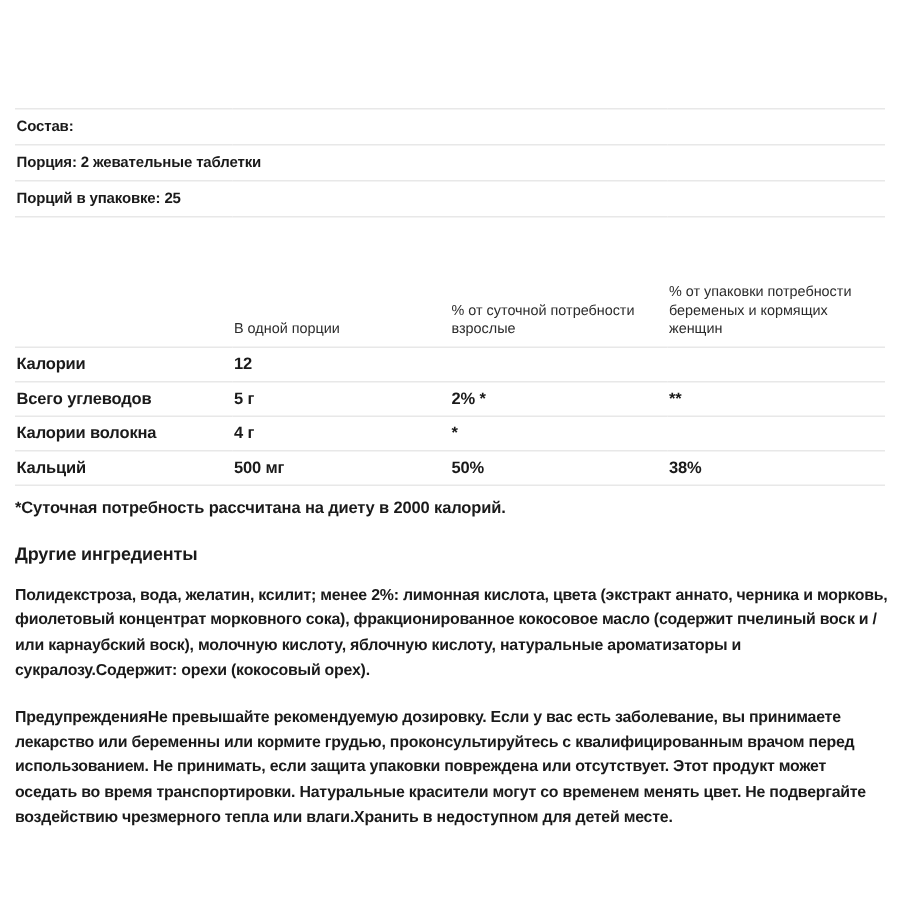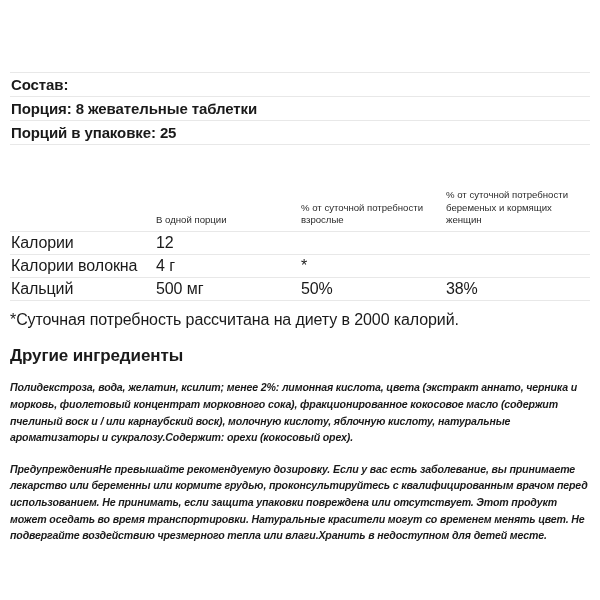--- a/index.html
+++ b/index.html
@@ -31,21 +31,21 @@
     border-collapse: collapse;
     table-layout: fixed;
   }
   .facts-table td {
     padding: 0;
     vertical-align: bottom;
     border-top: 1px solid #e8e8e8;
   }
   .info-row td {
     height: 23px;
-    font-size: 15px;
+    font-size: 10px;
     font-weight: bold;
     color: #1a1a1a;
     vertical-align: middle;
     letter-spacing: -0.1px;
   }
   .info-row .info-cell { padding-left: 1px; }
 
   
   .head-row td {
     height: 82px;
@@ -58,104 +58,109 @@
   }
   .head-row .col-name { }
   .head-row .col-v1,
   .head-row .col-v2,
   .head-row .col-v3 { padding-left: 1px; }
 
   
   .nut-row td {
     height: 22px;
     vertical-align: middle;
-    font-size: 16px;
-    font-weight: normal;
+    font-size: 11px;
+    font-weight: bold;
     color: #1a1a1a;
     letter-spacing: -0.1px;
   }
   .nut-row .col-name { padding-left: 1px; }
   .nut-row .col-v1,
   .nut-row .col-v2,
   .nut-row .col-v3 { padding-left: 1px; }
 
   .bottom-rule {
     width: 580px;
     height: 1px;
     background: #e8e8e8;
     margin: 0;
   }
 
   
   .footnotes {
     margin-top: 7px;
-    font-size: 16px;
-    font-weight: normal;
+    font-size: 11px;
+    font-weight: bold;
     line-height: 1.52;
     color: #1a1a1a;
     letter-spacing: -0.1px;
   }
 
   .section-title {
     margin-top: 14px;
-    font-size: 17px;
+    font-size: 12px;
     font-weight: bold;
     color: #1a1a1a;
     letter-spacing: -0.1px;
   }
 
   .body-para {
     margin-top: 13px;
     font-size: 10.6px;
     font-weight: bold;
     line-height: 1.57;
     color: #1a1a1a;
     letter-spacing: -0.15px;
     width: 584px;
     text-align: left;
-    font-style: italic;
   }
   .body-para.warnings { margin-top: 15px; }
 </style>
 </head>
 <body>
 
 <div class="page">
 
   <div class="spacer-top"></div>
 
   <table class="facts-table">
     <tbody>
 
       <tr class="info-row">
         <td class="info-cell" colspan="4">Состав:</td>
       </tr>
 
       <tr class="info-row">
-        <td class="info-cell" colspan="4">Порция:  8 жевательные таблетки</td>
+        <td class="info-cell" colspan="4">Порция:  2 жевательные таблетки</td>
       </tr>
 
       <tr class="info-row">
         <td class="info-cell" colspan="4">Порций в упаковке: 25</td>
       </tr>
 
       <tr class="head-row">
         <td class="col-name" style="width:355px;"></td>
         <td class="col-v1" style="width:74px;">В одной порции</td>
         <td class="col-v2" style="width:83px;">% от суточной потребности взрослые</td>
-        <td class="col-v3" style="width:68px;">% от суточной потребности беременых и кормящих женщин</td>
+        <td class="col-v3" style="width:68px;">% от упаковки потребности беременых и кормящих женщин</td>
       </tr>
 
       <tr class="nut-row">
         <td class="col-name">Калории</td>
         <td class="col-v1">12</td>
         <td class="col-v2"></td>
         <td class="col-v3"></td>
       </tr>
 
+      <tr class="nut-row">
+        <td class="col-name">Всего углеводов</td>
+        <td class="col-v1">5 г</td>
+        <td class="col-v2">2% *</td>
+        <td class="col-v3">**</td>
+      </tr>
 
       <tr class="nut-row">
         <td class="col-name">Калории волокна</td>
         <td class="col-v1">4 г</td>
         <td class="col-v2">*</td>
         <td class="col-v3"></td>
       </tr>
 
 
       <tr class="nut-row">

